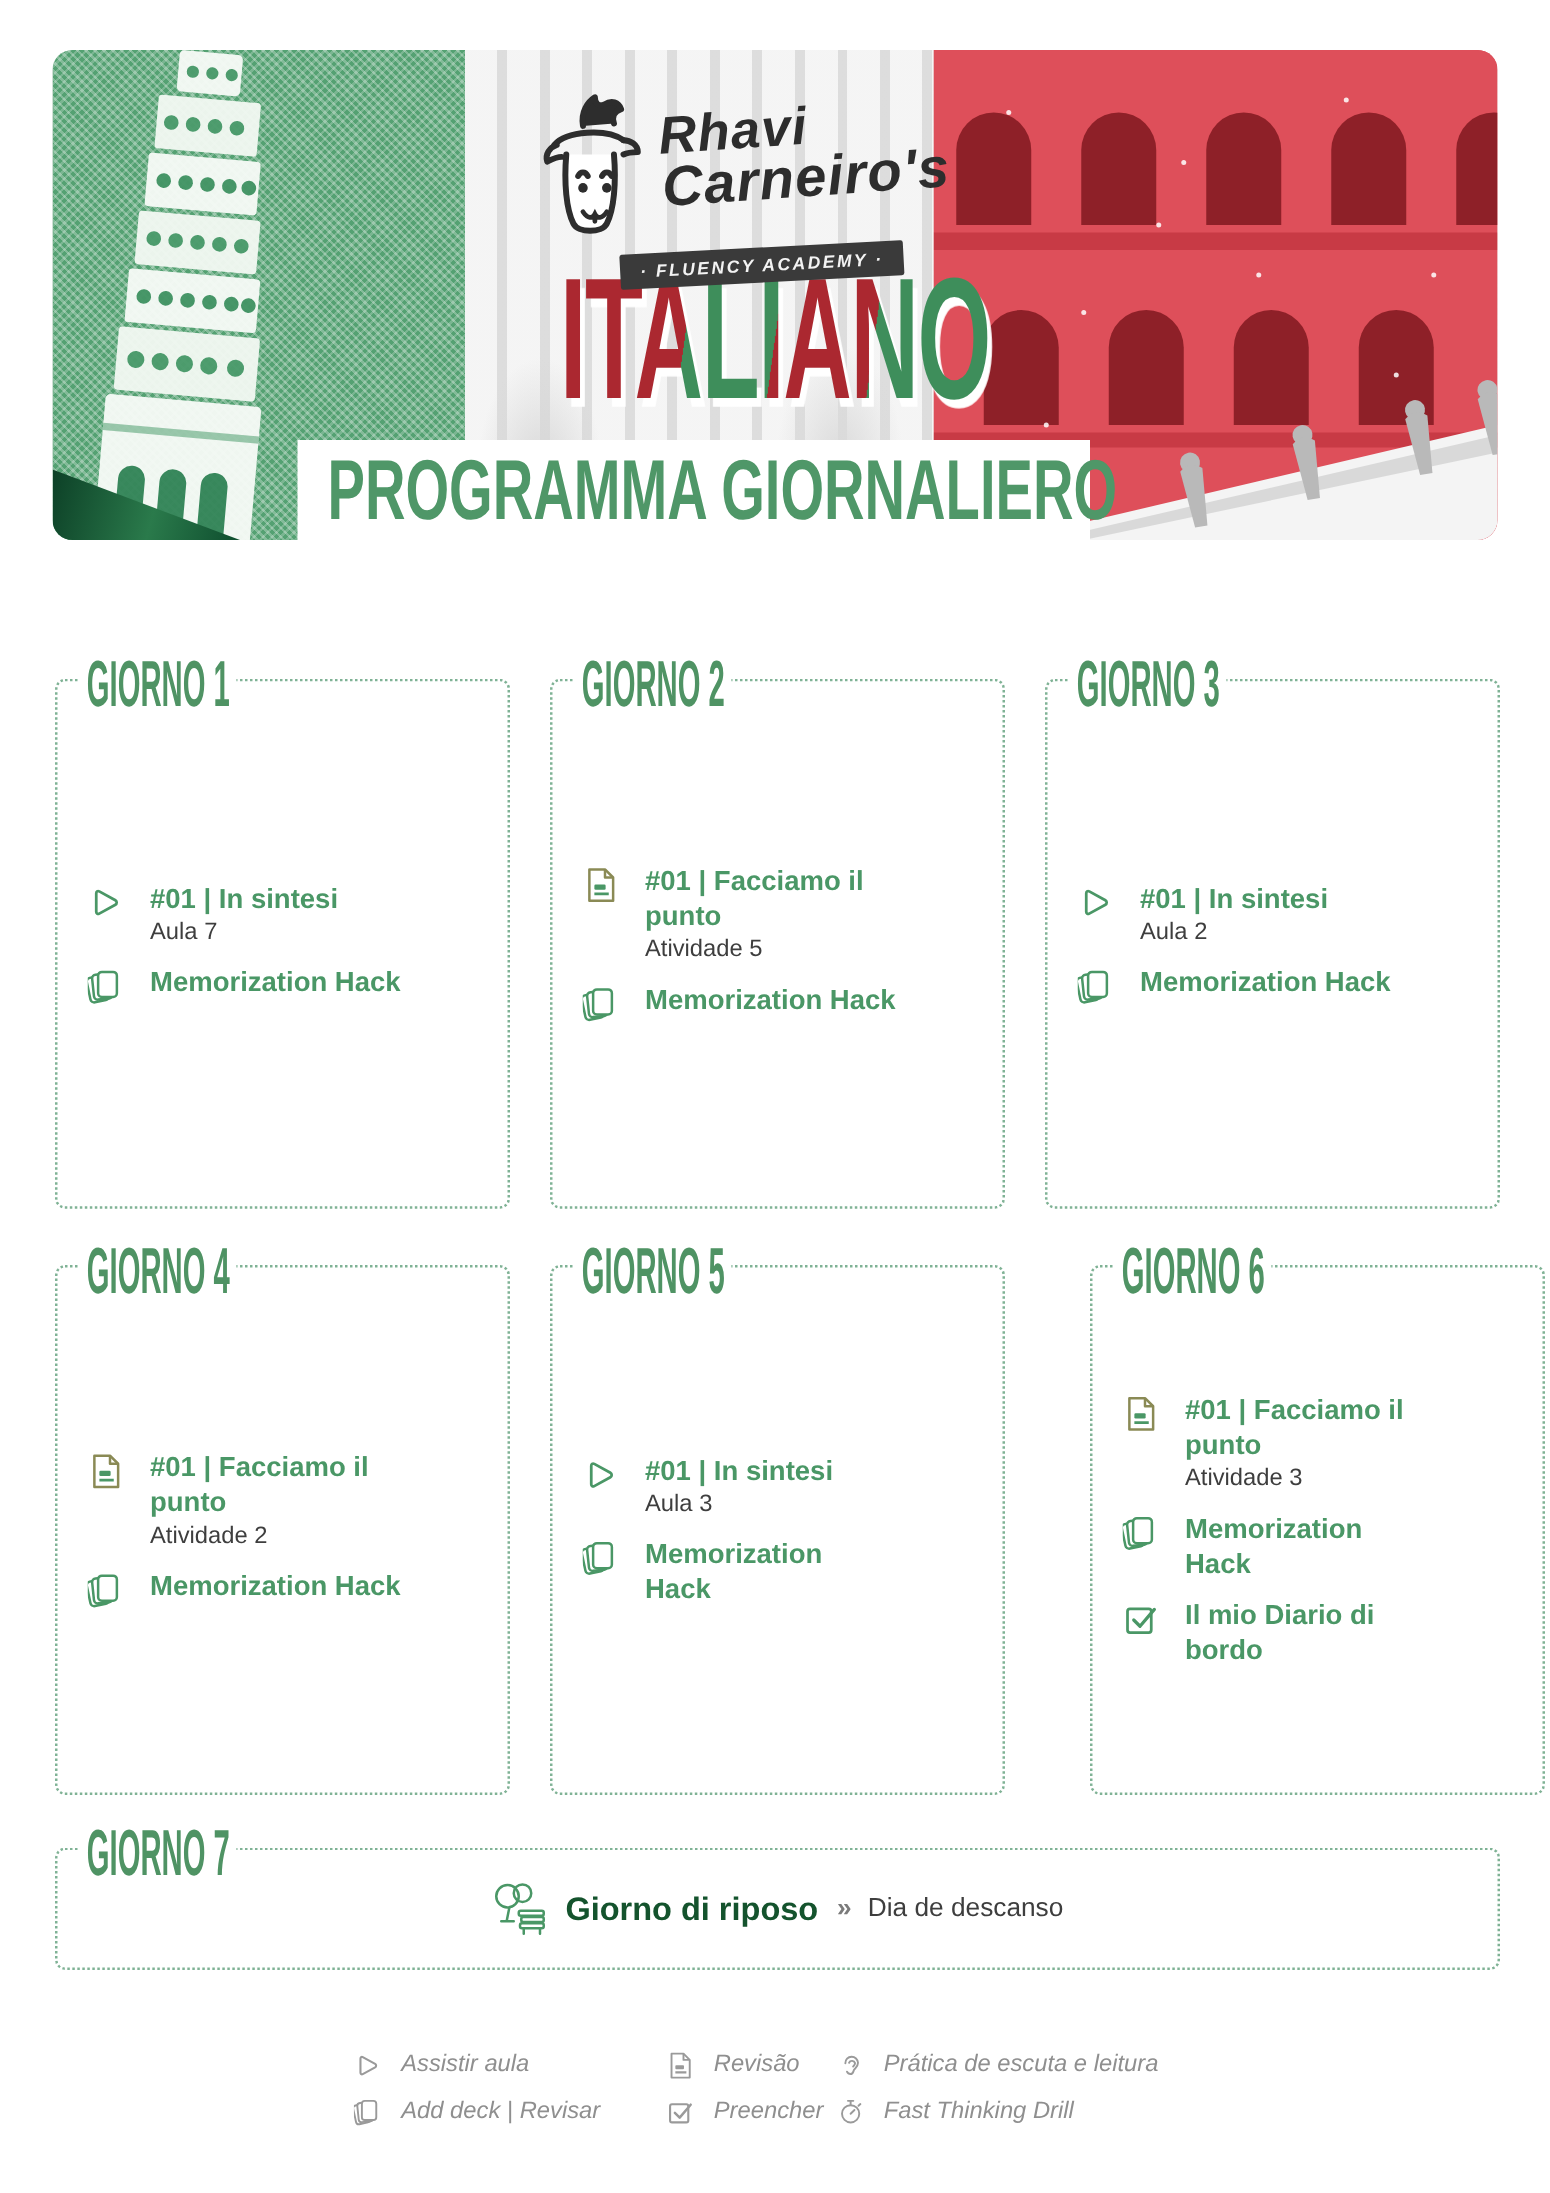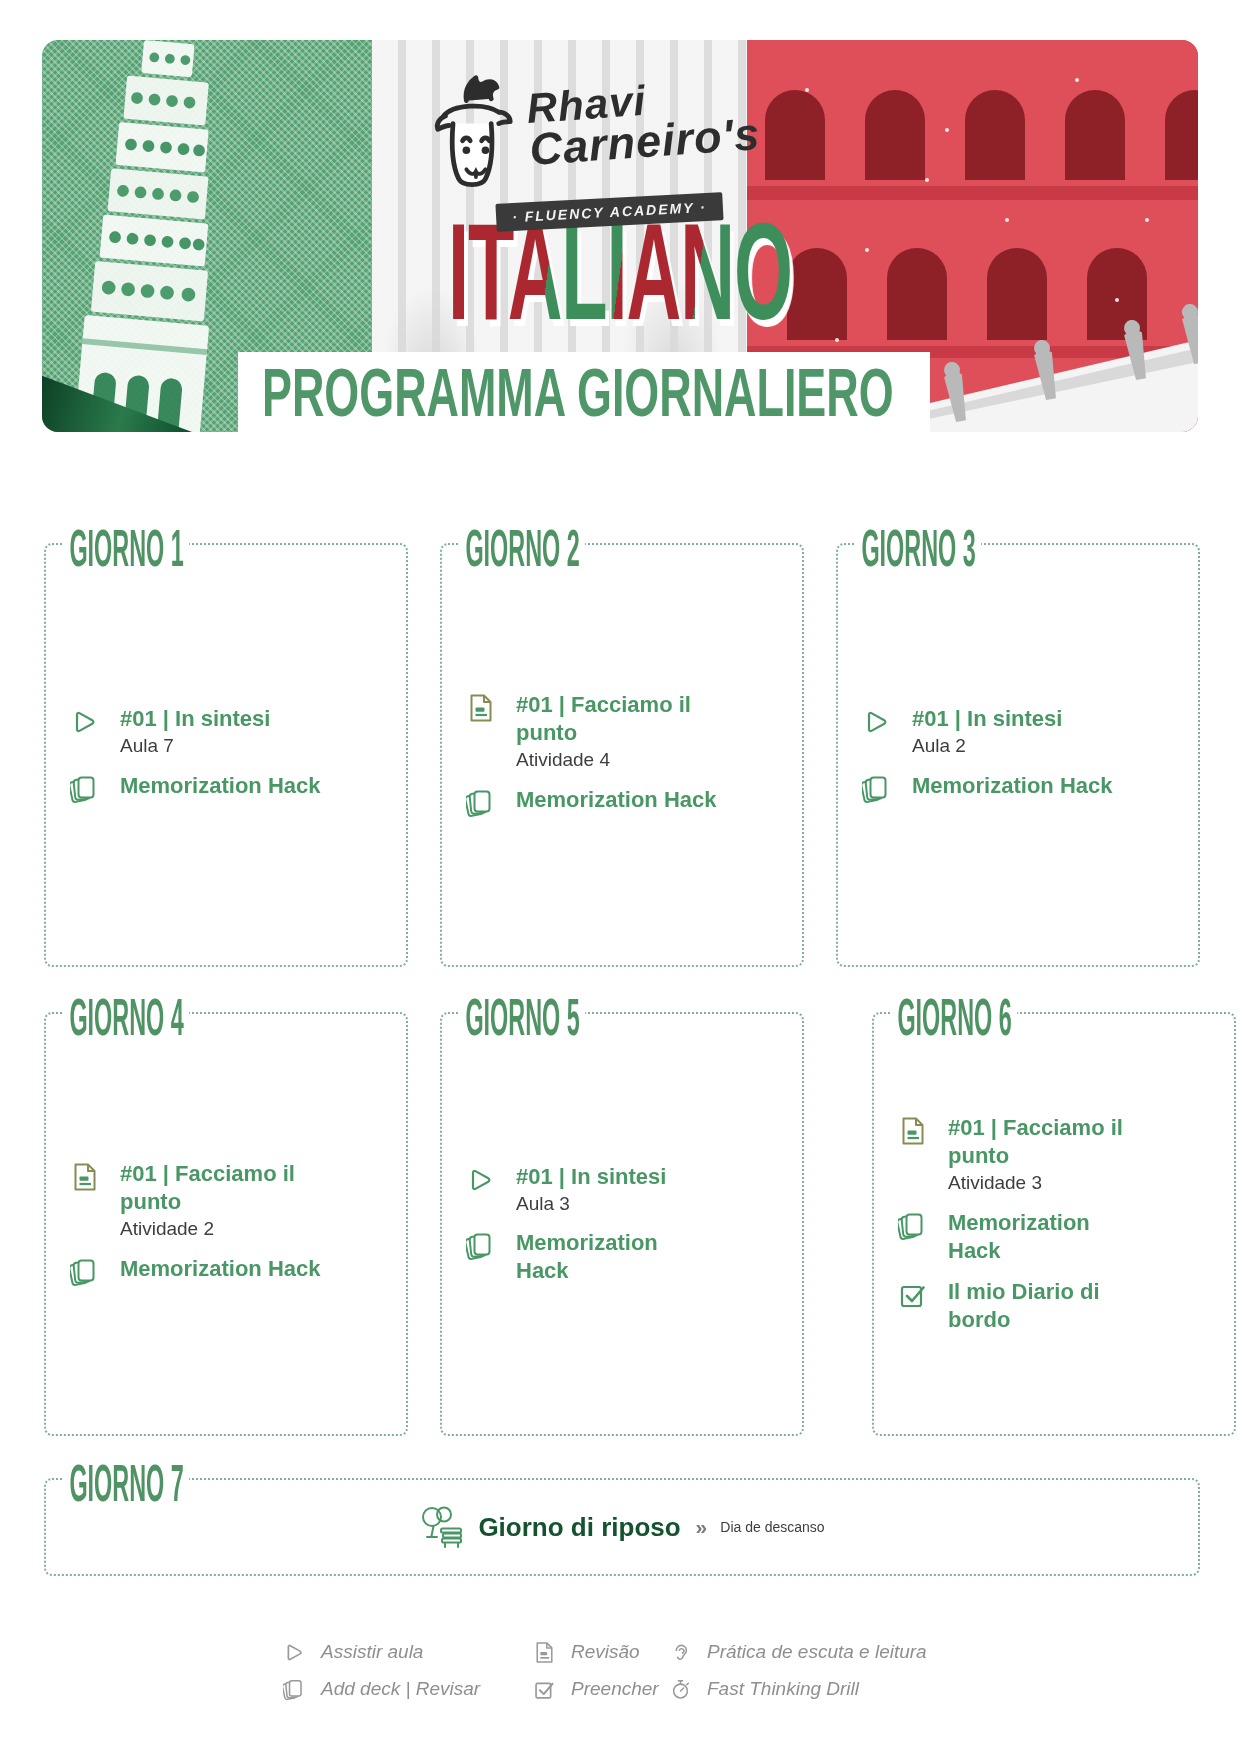--- a/index.html
+++ b/index.html
@@ -52,21 +52,21 @@
   .hero-title {
     position:absolute; left:50%; top:168px; z-index:2;
     transform:translateX(-50%) scaleX(.55); transform-origin:center top;
     font-size:138px; font-weight:bold; line-height:.92; letter-spacing:-2px; white-space:nowrap;
     background-image:linear-gradient(104deg,#ab2830 0%,#ab2830 30%,#3e8e5b 30%,#3e8e5b 50%,#ab2830 50%,#ab2830 72%,#3e8e5b 72%,#3e8e5b 100%);
     -webkit-background-clip:text; background-clip:text; color:transparent;
     filter:drop-shadow(7px 7px 0 #ffffff);
   }
 
   .hero-strip {
-    position:absolute; left:196px; top:312px; width:692px; height:80px;
+    position:absolute; left:196px; top:312px; width:634px; height:80px;
     background:#ffffff; z-index:4; display:flex; align-items:center;
   }
   .hero-strip-text {
     margin-left:24px; font-size:68px; font-weight:bold; color:#4f9768;
     transform:scaleX(.66); transform-origin:left center; white-space:nowrap; letter-spacing:0;
   }
   .flag-wedge {
     position:absolute; left:0; bottom:0; width:150px; height:64px; z-index:5;
     background:linear-gradient(105deg,#0c3f26 0%,#2a7a4b 55%,#0e4d2e 100%);
     clip-path:polygon(0 12%, 100% 100%, 0 100%);
@@ -97,21 +97,21 @@
   .day7 {
     position:absolute; left:44px; top:1478px; width:1152px; height:94px;
     border:2px dotted #7fb295; border-radius:8px; background:#ffffff;
   }
   .day7-content {
     position:absolute; inset:0; display:flex; align-items:center; justify-content:center; gap:13px;
   }
   .day7-content .ricn { width:46px; height:46px; color:#4a9766; margin-top:-2px; }
   .riposo-label { font-size:26px; font-weight:bold; color:#14532d; }
   .riposo-sep { font-size:21px; font-weight:bold; color:#7b7b7b; margin-left:2px; }
-  .riposo-sub { font-size:14px; color:#3e3e3e; }
+  .riposo-sub { font-size:21px; color:#3e3e3e; }
 
   
   .legend { position:absolute; left:0; top:1640px; width:100%; height:80px; }
   .legend-col { position:absolute; top:0; }
   .legend-col.c1 { left:283px; }
   .legend-col.c2 { left:533px; }
   .legend-col.c3 { left:669px; }
   .legend-row { display:flex; align-items:center; height:24px; margin-bottom:13px; color:#9a9a9a; }
   .legend-row .licn { width:23px; height:23px; margin-right:15px; color:#9a9a9a; }
   .legend-row .llabel { font-size:19px; font-style:italic; color:#8f8f8f; white-space:nowrap; }
@@ -343,21 +343,21 @@
   <section class="card" style="left:440px;top:543px">
     <h3 class="day-title">GIORNO 2</h3>
     <div class="items">
       <div class="item">
         <svg class="icn">
             <use href="#i-doc-card"></use>
           </svg>
         <div class="txt">
           <div class="t">#01 | Facciamo il
 punto</div>
-          <div class="s">Atividade 4</div>
+          <div class="s">Atividade 5</div>
         </div>
       </div>
       <div class="item">
         <svg class="icn">
             <use href="#i-deck"></use>
           </svg>
         <div class="txt">
             <div class="t">Memorization Hack</div>
           </div>
       </div>

